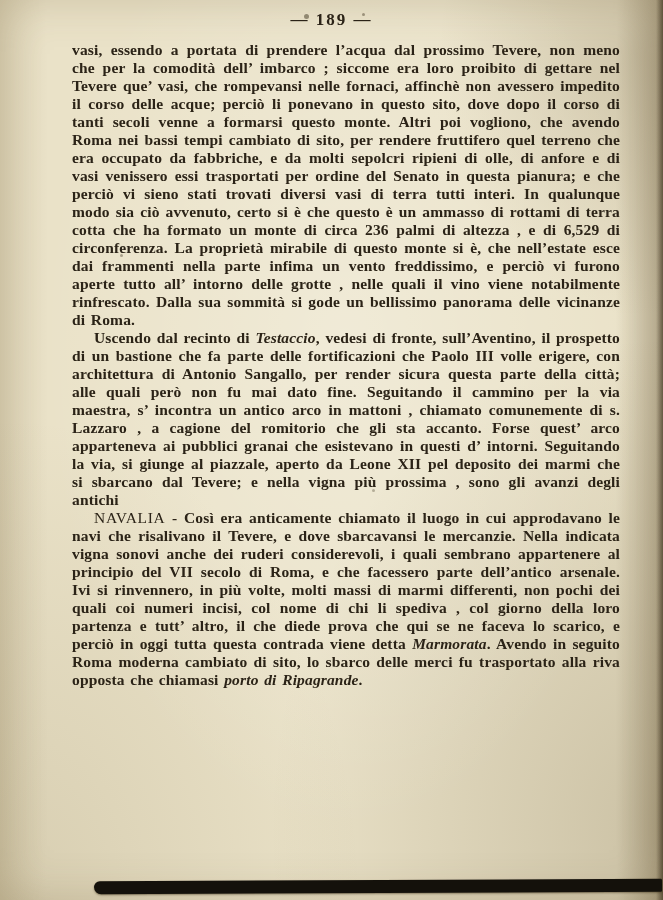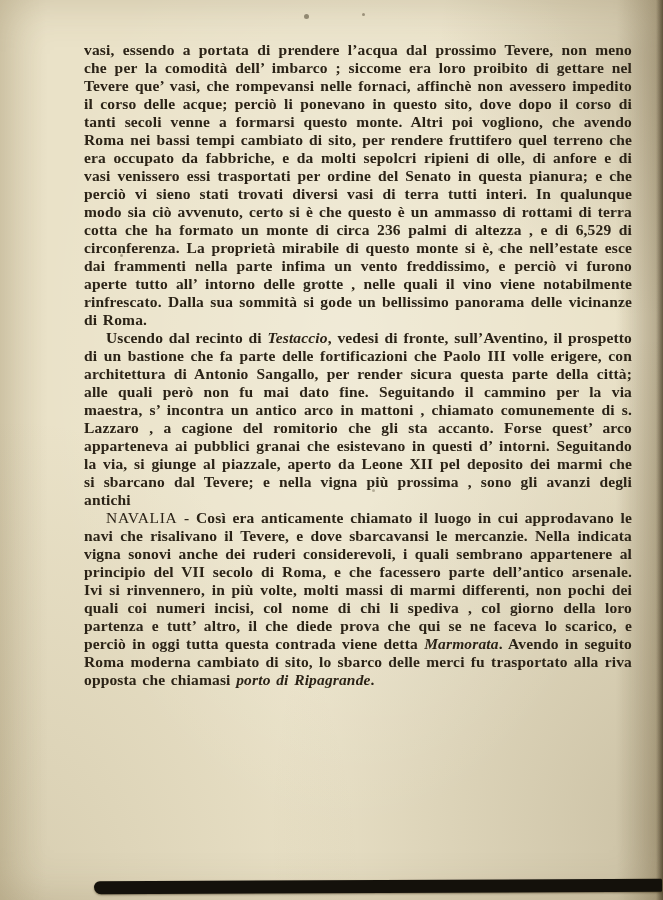--- a/index.html
+++ b/index.html
@@ -26,21 +26,21 @@
   .page-number {
     position: absolute;
     top: 10px; left: 0; right: 0;
     text-align: center;
     font-size: 17px;
     font-weight: bold;
     letter-spacing: 2px;
   }
   .page-body {
     position: absolute;
-    top: 41px; left: 84px;
+    top: 41px; left: 72px;
     width: 548px;
     text-align: justify;
     font-size: 15.5px;
     line-height: 18px;
     font-weight: bold;
     letter-spacing: 0.15px;
     word-spacing: 1.6px;
   }
   .page-body p.para { margin: 0; }
   .page-body p.indent { text-indent: 22px; }
@@ -73,20 +73,21 @@
       498px 248px 0 0 rgba(45,35,16,0.35),
       372px 489px 0 0 rgba(45,35,16,0.30),
       214px 641px 0 0 rgba(45,35,16,0.30);
     pointer-events: none;
   }
 </style>
 </head>
 <body>
 
 <div class="page">
+  <div class="page-number">— 189 —</div>
 
   <div class="page-body">
       <p class="para"><span class="seg-normal">vasi, essendo a portata di prendere l’acqua dal prossimo Tevere, non meno che per la comodità dell’ imbarco ; siccome era loro proibito di gettare nel Tevere que’ vasi, che rompevansi nelle fornaci, affinchè non avessero impedito il corso delle acque; perciò li ponevano in questo sito, dove dopo il corso di tanti secoli venne a formarsi questo monte. Altri poi vogliono, che avendo Roma nei bassi tempi cambiato di sito, per rendere fruttifero quel terreno che era occupato da fabbriche, e da molti sepolcri ripieni di olle, di anfore e di vasi venissero essi trasportati per ordine del Senato in questa pianura; e che perciò vi sieno stati trovati diversi vasi di terra tutti interi. In qualunque modo sia ciò avvenuto, certo si è che questo è un ammasso di rottami di terra cotta che ha formato un monte di circa 236 palmi di altezza , e di 6,529 di circonferenza. La proprietà mirabile di questo monte si è, che nell’estate esce dai frammenti nella parte infima un vento freddissimo, e perciò vi furono aperte tutto all’ intorno delle grotte , nelle quali il vino viene notabilmente rinfrescato. Dalla sua sommità si gode un bellissimo panorama delle vicinanze di Roma.</span></p>
       <p class="para indent"><span class="seg-normal">Uscendo dal recinto di </span><span class="seg-italic">Testaccio</span><span class="seg-normal">, vedesi di fronte, sull’Aventino, il prospetto di un bastione che fa parte delle fortificazioni che Paolo III volle erigere, con architettura di Antonio Sangallo, per render sicura questa parte della città; alle quali però non fu mai dato fine. Seguitando il cammino per la via maestra, s’ incontra un antico arco in mattoni , chiamato comunemente di s. Lazzaro , a cagione del romitorio che gli sta accanto. Forse quest’ arco apparteneva ai pubblici granai che esistevano in questi d’ intorni. Seguitando la via, si giunge al piazzale, aperto da Leone XII pel deposito dei marmi che si sbarcano dal Tevere; e nella vigna più prossima , sono gli avanzi degli antichi</span></p>
       <p class="para indent"><span class="seg-bold">NAVALIA</span><span class="seg-normal"> - Così era anticamente chiamato il luogo in cui approdavano le navi che risalivano il Tevere, e dove sbarcavansi le mercanzie. Nella indicata vigna sonovi anche dei ruderi considerevoli, i quali sembrano appartenere al principio del VII secolo di Roma, e che facessero parte dell’antico arsenale. Ivi si rinvennero, in più volte, molti massi di marmi differenti, non pochi dei quali coi numeri incisi, col nome di chi li spediva , col giorno della loro partenza e tutt’ altro, il che diede prova che qui se ne faceva lo scarico, e perciò in oggi tutta questa contrada viene detta </span><span class="seg-italic">Marmorata</span><span class="seg-normal">. Avendo in seguito Roma moderna cambiato di sito, lo sbarco delle merci fu trasportato alla riva opposta che chiamasi </span><span class="seg-italic">porto di Ripagrande</span><span class="seg-normal">.</span></p>
     </div>
 
   <div class="specks"></div>
   <div class="edge-right"></div>
   <div class="bottom-band"></div>

